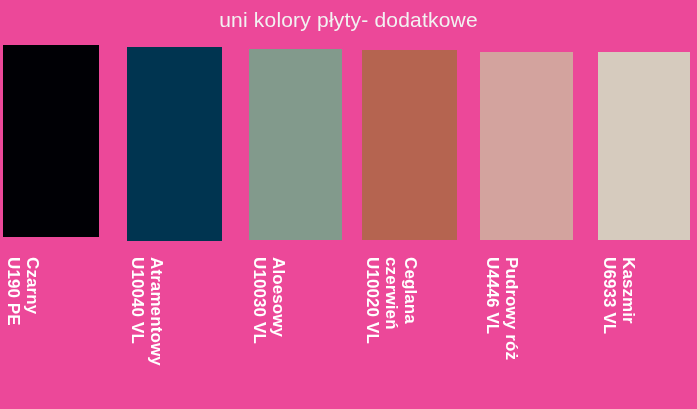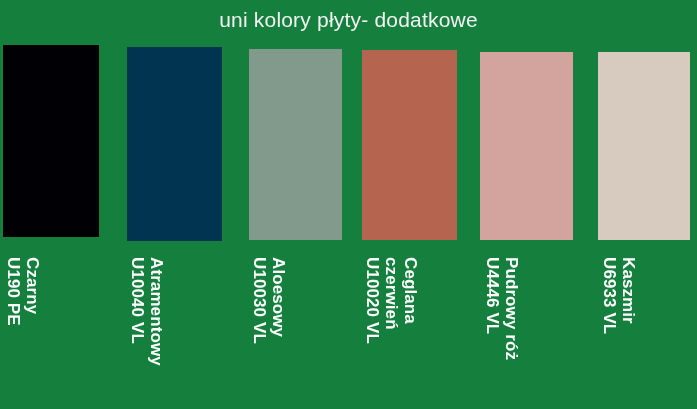--- a/index.html
+++ b/index.html
@@ -64,21 +64,21 @@
   .label-line {
     display: block;
   }
   .label-code {
     display: block;
   }
 </style>
 </head>
 <body style="background: rgb(145, 148, 148);">
 
-<div id="board" style="background: #15803d;">
+<div id="board" style="background: #ec4899;">
 
   <div id="title" style="color: rgb(242, 242, 242);">uni kolory płyty- dodatkowe</div>
 
   <div class="swatch-col" id="col0" style="left: 3px; width: 96px;">
     <div class="chip" id="chip0" style="top: 45px; height: 192px; background: rgb(0, 0, 5);"></div>
     <div class="label" id="lab0" style="left: 39px; top: 257px;">
       <span class="label-inner">
         <span class="label-line">Czarny</span>
         <span class="label-code">U190 PE</span>
       </span>

